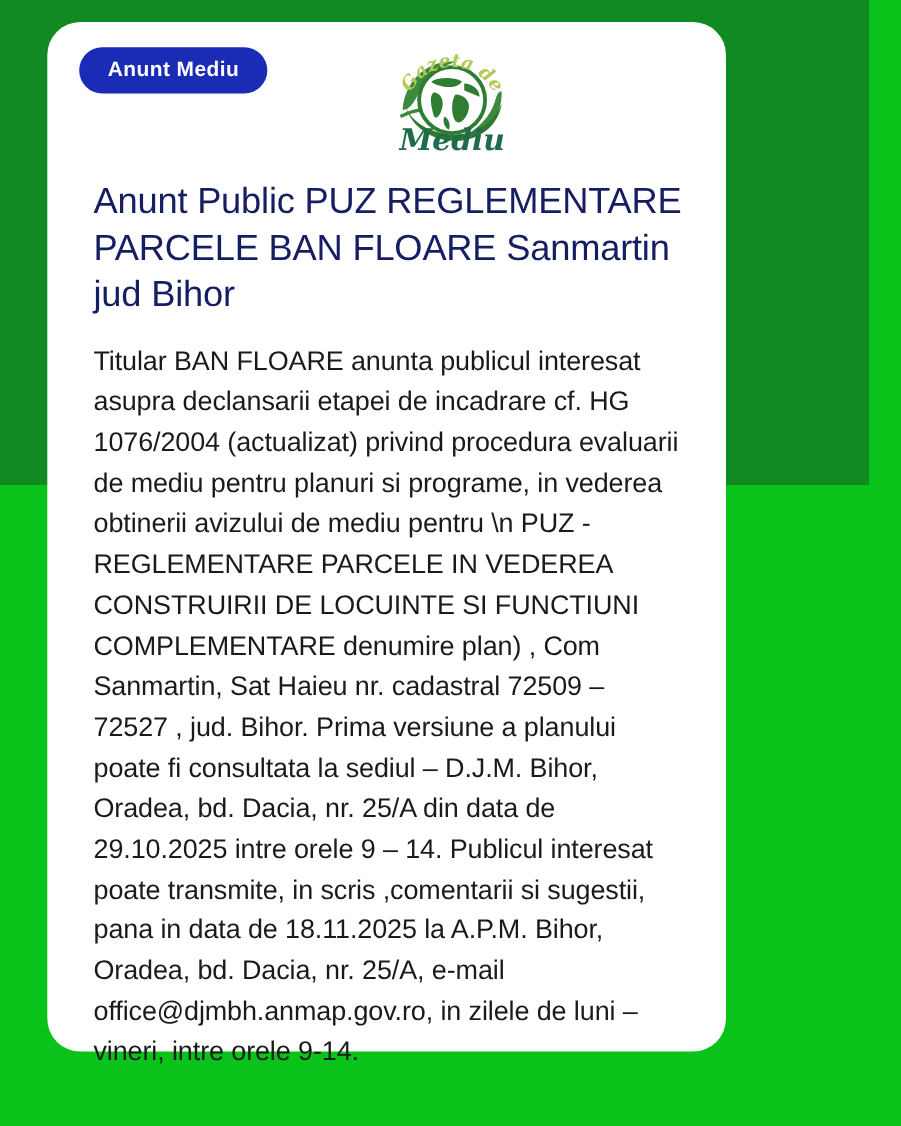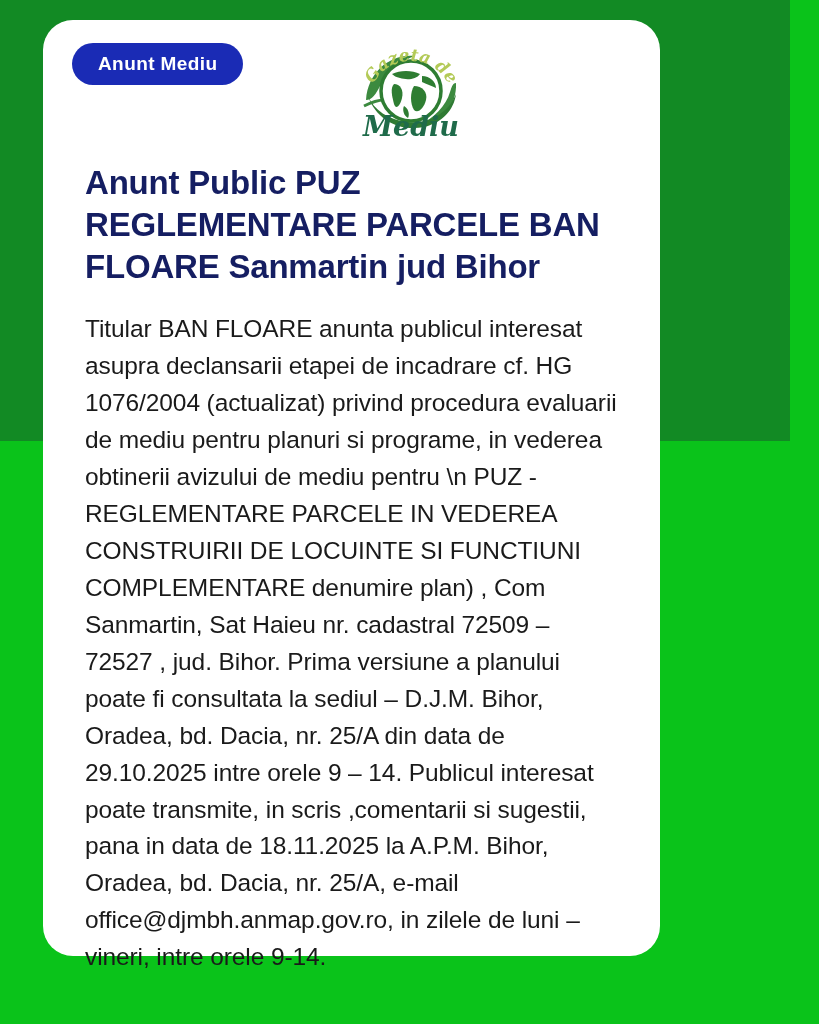--- a/index.html
+++ b/index.html
@@ -90,21 +90,21 @@
   }
   #logo svg { display: block; }
 
   
   #title {
     margin: 0;
     padding: 20px 40px 0 42px;
     color: #151e62;
     font-size: 33px;
     line-height: 1.28;
-    font-weight: 700;
+    font-weight: 400;
     letter-spacing: -0.2px;
   }
   #body-text {
     margin: 0;
     padding: 22px 40px 0 42px;
     color: #1a1a1a;
     font-size: 24.5px;
     line-height: 1.51;
     font-weight: 400;
     letter-spacing: -0.1px;

